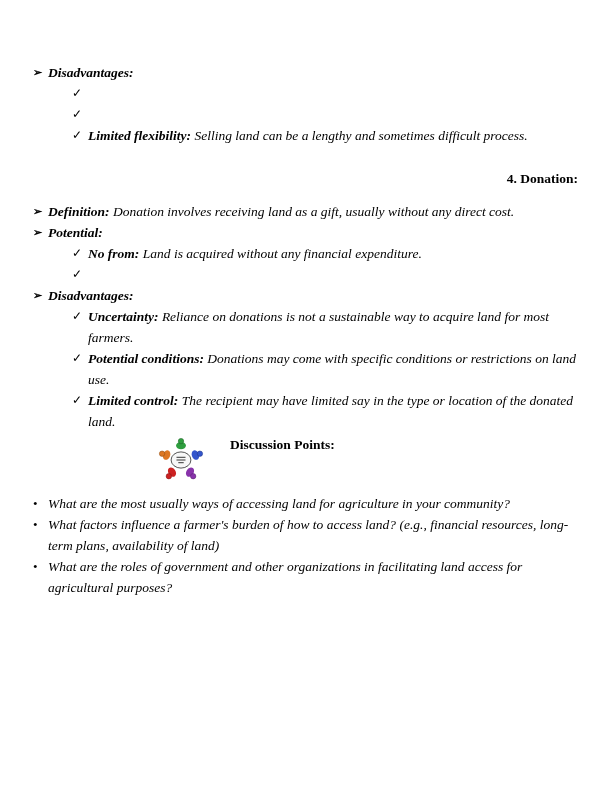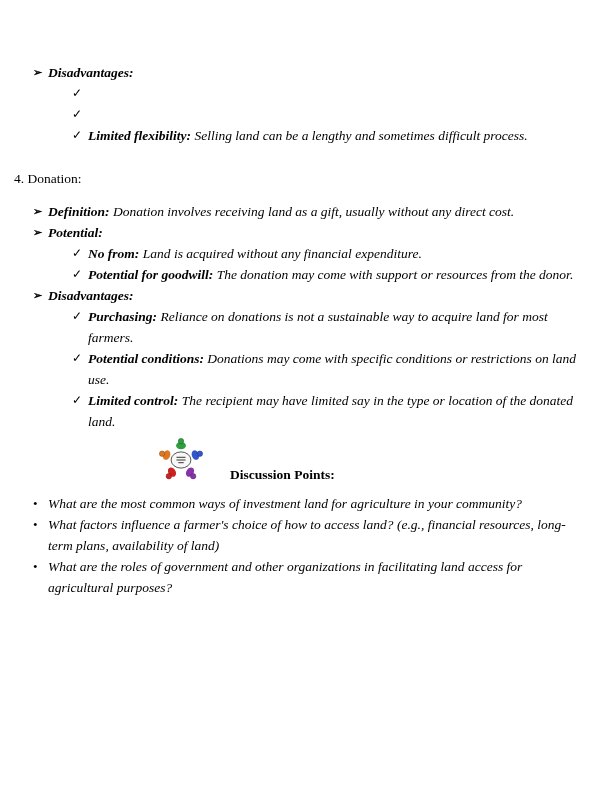--- a/index.html
+++ b/index.html
@@ -23,27 +23,28 @@
   .marker { flex:0 0 auto; text-align:left; }
   .l1 { padding-left:19px; }
   .l1 > .marker { width:15px; font-size:11px; line-height:21px; }
   .l2 { padding-left:58px; }
   .l2 > .marker { width:16px; font-size:12px; line-height:21px; }
   .ql { padding-left:19px; }
   .ql > .marker { width:15px; font-size:13px; }
   .b { font-weight:bold; }
   .num-heading {
     font-size:13.5px;
-    font-weight:normal;
+    font-weight:bold;
     line-height:21px;
     margin:22px 0 12px 0;
+    text-align:right;
   }
   .discussion-row {
     display:flex;
-    align-items:flex-end;
+    align-items:flex-start;
     margin:5px 0 10px 140px;
   }
   .discussion-icon { width:54px; height:46px; flex:0 0 auto; }
   .discussion-heading {
     font-size:13.5px;
     font-weight:bold;
     margin-left:22px;
   }
   .questions { margin-top:4px; }
   .text { flex:1 1 auto;font-style:italic; }
@@ -78,30 +79,29 @@
   <div class="row l1">
     <span class="marker b">➢</span>
     <div class="text"><span class="b">Potential:</span></div>
   </div>
   <div class="row l2">
     <span class="marker">✓</span>
     <div class="text"><span class="b">No from:</span> <span>Land is acquired without any financial expenditure.</span></div>
   </div>
   <div class="row l2">
     <span class="marker">✓</span>
-    <div class="text"><span class="b">Potential for goodwill:</span> <span>The donation may come with support or resources from the donor.</span></div>
   </div>
 
   <div class="row l1">
     <span class="marker b">➢</span>
     <div class="text"><span class="b">Disadvantages:</span></div>
   </div>
   <div class="row l2">
     <span class="marker">✓</span>
-    <div class="text"><span class="b">Purchasing:</span> <span>Reliance on donations is not a sustainable way to acquire land for most farmers.</span></div>
+    <div class="text"><span class="b">Uncertainty:</span> <span>Reliance on donations is not a sustainable way to acquire land for most farmers.</span></div>
   </div>
   <div class="row l2">
     <span class="marker">✓</span>
     <div class="text"><span class="b">Potential conditions:</span> <span>Donations may come with specific conditions or restrictions on land use.</span></div>
   </div>
   <div class="row l2">
     <span class="marker">✓</span>
     <div class="text"><span class="b">Limited control:</span> <span>The recipient may have limited say in the type or location of the donated land.</span></div>
   </div>
 
@@ -124,25 +124,25 @@
 
       <ellipse cx="14" cy="19.5" rx="5.5" ry="4" fill="#dd7722" transform="rotate(-70 14 19.5)"></ellipse>
       <circle cx="9" cy="18" r="3" fill="#dd7722" stroke="#8f4c12" stroke-width="0.6"></circle>
     </svg>
     <span class="discussion-heading">Discussion Points:</span>
   </div>
 
   <div class="questions">
     <div class="row ql">
       <span class="marker">•</span>
-      <div class="text">What are the most common ways of investment land for agriculture in your community?</div>
+      <div class="text">What are the most usually ways of accessing land for agriculture in your community?</div>
     </div>
     <div class="row ql">
       <span class="marker">•</span>
-      <div class="text">What factors influence a farmer's choice of how to access land? (e.g., financial resources, long-term plans, availability of land)</div>
+      <div class="text">What factors influence a farmer's burden of how to access land? (e.g., financial resources, long-term plans, availability of land)</div>
     </div>
     <div class="row ql">
       <span class="marker">•</span>
       <div class="text">What are the roles of government and other organizations in facilitating land access for agricultural purposes?</div>
     </div>
   </div>
 
 </div>
 
 </body></html>

